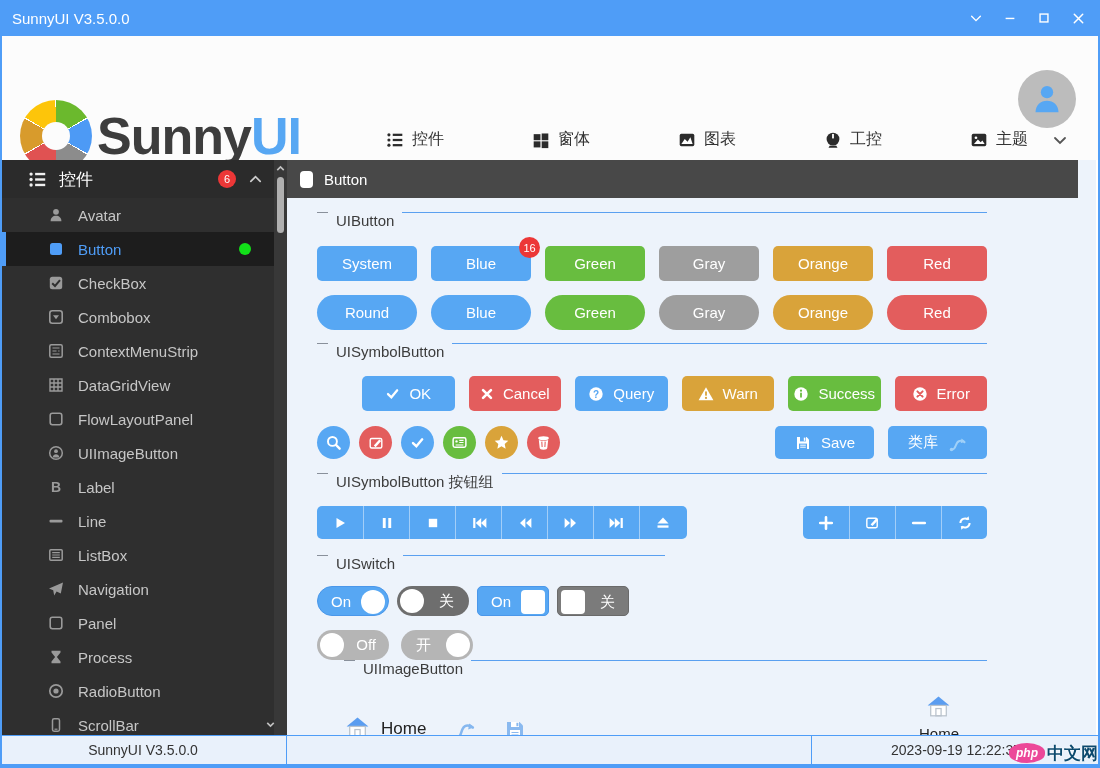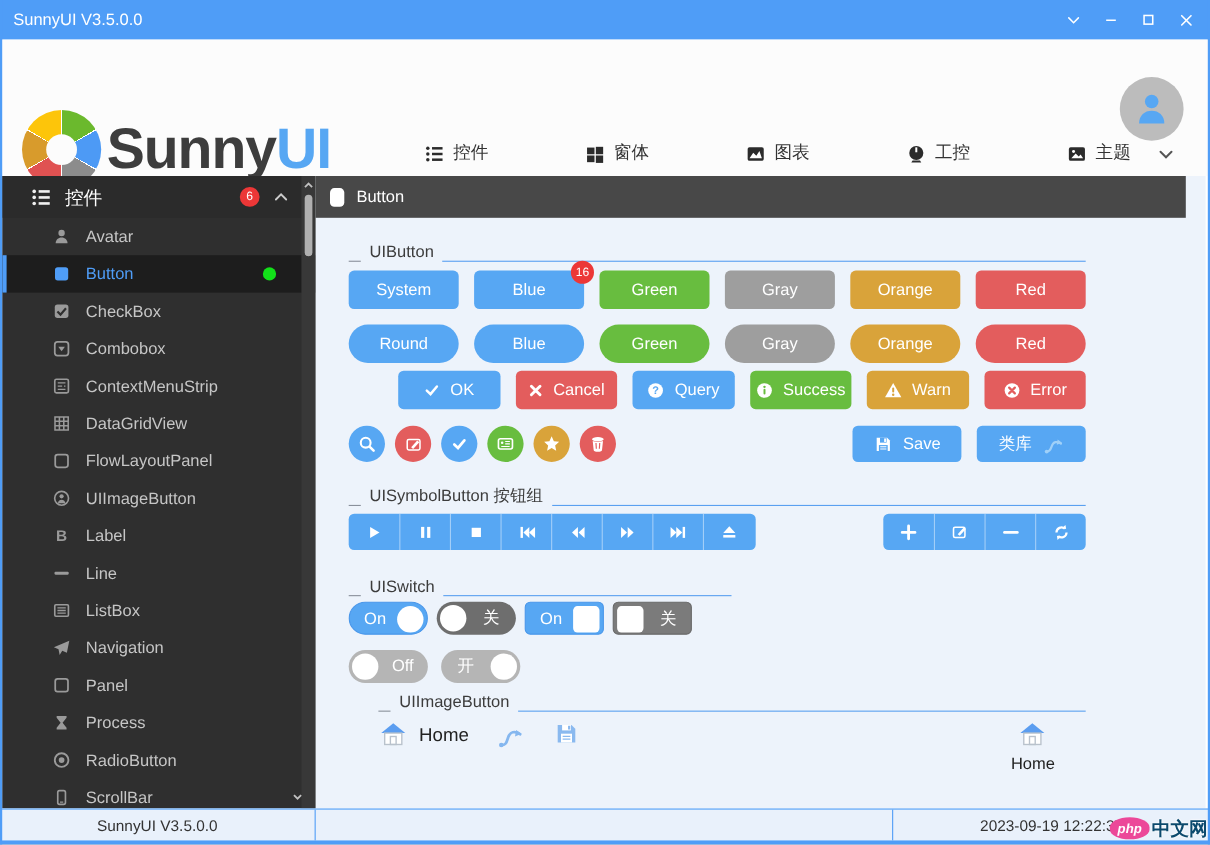--- a/index.html
+++ b/index.html
@@ -59,21 +59,21 @@
   .sd-up{position:absolute;left:0;top:2px;width:13px;color:#c0c0c0;cursor:pointer;}
   .sd-down{position:absolute;left:-10px;bottom:4px;width:13px;color:#c0c0c0;cursor:pointer;}
 
   
   .main{position:absolute;left:287px;top:160px;width:809px;height:575px;background:var(--contentBg);}
   .page-header{position:absolute;left:0;top:0;width:791px;height:38px;background:var(--panelHeader);
     display:flex;align-items:center;color:#fff;}
   .page-header .sq{width:13px;height:17px;border-radius:4px;background:#fff;margin-left:13px;}
   .page-header .lb{margin-left:11px;font-size:15px;}
   .content{position:absolute;left:30px;top:38px;width:670px;}
-  .grp{display:flex;align-items:flex-end;height:26px;}
+  .grp{display:flex;align-items:flex-start;height:26px;}
   .grp .dash{width:11px;height:1px;background:#89909b;}
   .grp .lb{font-size:15px;color:#3c3c3c;padding:0 8px;}
   .grp .line{flex:1;height:1px;background:#5aa0f0;}
   .btn-row{display:flex;gap:14px;}
   .ubtn{width:100px;height:35px;border-radius:5px;color:#fff;font-size:15px;border:none;cursor:pointer;
     display:flex;align-items:center;justify-content:center;gap:9px;position:relative;}
   .pill{border-radius:17.5px;}
   .c-blue{background:var(--blue);} .c-green{background:var(--green);} .c-gray{background:var(--gray);}
   .c-orange{background:var(--orange);} .c-red{background:var(--red);}
   .num-badge{position:absolute;right:-9px;top:-9px;min-width:21px;height:21px;border-radius:11px;background:var(--badge);
@@ -91,21 +91,21 @@
   .sw-row{display:flex;gap:8px;}
   .sw{position:relative;width:72px;height:30px;border-radius:15px;color:#fff;font-size:15px;cursor:pointer;}
   .sw.square{border-radius:5px;}
   .sw .knob{position:absolute;top:3px;width:24px;height:24px;border-radius:50%;background:#fff;}
   .sw.square .knob{border-radius:4px;}
   .sw .t{position:absolute;top:5px;line-height:20px;}
   .sw-on{background:var(--blue);border:1px solid #4a97ea;}
   .sw-off-dark{background:#6e6e6e;}
   .sw-off-gray{background:#7b7b7b;border:1px solid #6a6a6a;}
   .sw-dis{background:#b5b5b5;}
-  .imgbtn-row{display:flex;align-items:flex-start;margin-top:8px;}
+  .imgbtn-row{display:flex;align-items:flex-end;margin-top:8px;}
   .imgbtn{display:flex;align-items:center;gap:10px;cursor:pointer;color:#222;font-size:17px;}
   .imgbtn-v{display:flex;flex-direction:column;align-items:center;gap:4px;cursor:pointer;color:#222;font-size:15px;margin-left:auto;margin-right:28px;}
 
   
   .footer{position:absolute;left:0;top:735px;width:1100px;height:29px;background:var(--footerBg);
     border-top:1px solid var(--accent);display:flex;font-size:14px;color:#333;}
   .f-cell{display:flex;align-items:center;justify-content:center;border-right:1px solid var(--accent);}
   .f1{width:287px;} .f2{width:525px;} .f3{flex:1;border-right:none;}
   .watermark{position:absolute;right:2px;bottom:2px;height:26px;display:flex;align-items:center;gap:2px;z-index:60;}
   .wm-php{background:#ec4899;color:#fff;border-radius:50%/45%;padding:3px 7px;font-size:12px;font-style:italic;font-weight:bold;}
@@ -439,20 +439,25 @@
             <span>Gray</span>
           </button>
         <button class="ubtn pill c-orange">
             <span>Orange</span>
           </button>
         <button class="ubtn pill c-red">
             <span>Red</span>
           </button>
       </div>
 
+      <div class="grp" style="margin-top:13px;">
+        <span class="dash"></span>
+        <span class="lb">UISymbolButton</span>
+        <span class="line"></span>
+      </div>
       <div class="btn-row" style="margin-top:7px;padding-left:45px;">
         <button class="ubtn c-blue">
           <span>
               <svg width="15" height="15" viewBox="0 0 16 16">
                 <path d="M3.2,8.6 L6.8,12 L13,4.6" fill="none" stroke="#fff" stroke-width="2.4" stroke-linecap="round"></path>
               </svg>
             </span>
           <span>OK</span>
           </button>
         <button class="ubtn c-red">
@@ -464,40 +469,40 @@
           <span>Cancel</span>
           </button>
         <button class="ubtn c-blue">
           <span>
               <svg width="16" height="16" viewBox="0 0 16 16">
                 <circle cx="8" cy="8" r="6.7" fill="#fff"></circle>
                 <text x="8" y="11.6" text-anchor="middle" font-size="10" font-weight="bold" fill="var(--blue)">?</text>
               </svg>
             </span>
           <span>Query</span>
+          </button>
+        <button class="ubtn c-orange">
+          <span>
+              <svg width="16" height="16" viewBox="0 0 16 16">
+                <path d="M8,1.2 L15.4,14.2 H0.6 z" fill="#fff"></path>
+                <rect x="7.1" y="5.2" width="1.8" height="4.6" rx="0.9" fill="var(--orange)"></rect>
+                <circle cx="8" cy="11.9" r="1.1" fill="var(--orange)"></circle>
+              </svg>
+            </span>
+          <span>Warn</span>
           </button>
         <button class="ubtn c-green">
           <span>
               <svg width="16" height="16" viewBox="0 0 16 16">
                 <circle cx="8" cy="8" r="6.7" fill="#fff"></circle>
                 <circle cx="8" cy="4.7" r="1.1" fill="var(--green)"></circle>
                 <rect x="7.1" y="6.5" width="1.8" height="5.2" rx="0.9" fill="var(--green)"></rect>
               </svg>
             </span>
           <span>Success</span>
-          </button>
-        <button class="ubtn c-orange">
-          <span>
-              <svg width="16" height="16" viewBox="0 0 16 16">
-                <path d="M8,1.2 L15.4,14.2 H0.6 z" fill="#fff"></path>
-                <rect x="7.1" y="5.2" width="1.8" height="4.6" rx="0.9" fill="var(--orange)"></rect>
-                <circle cx="8" cy="11.9" r="1.1" fill="var(--orange)"></circle>
-              </svg>
-            </span>
-          <span>Warn</span>
           </button>
         <button class="ubtn c-red">
           <span>
               <svg width="16" height="16" viewBox="0 0 16 16">
                 <circle cx="8" cy="8" r="6.7" fill="#fff"></circle>
                 <path d="M5.4,5.4 L10.6,10.6 M10.6,5.4 L5.4,10.6" stroke="var(--red)" stroke-width="2" stroke-linecap="round"></path>
               </svg>
             </span>
           <span>Error</span>
           </button>

